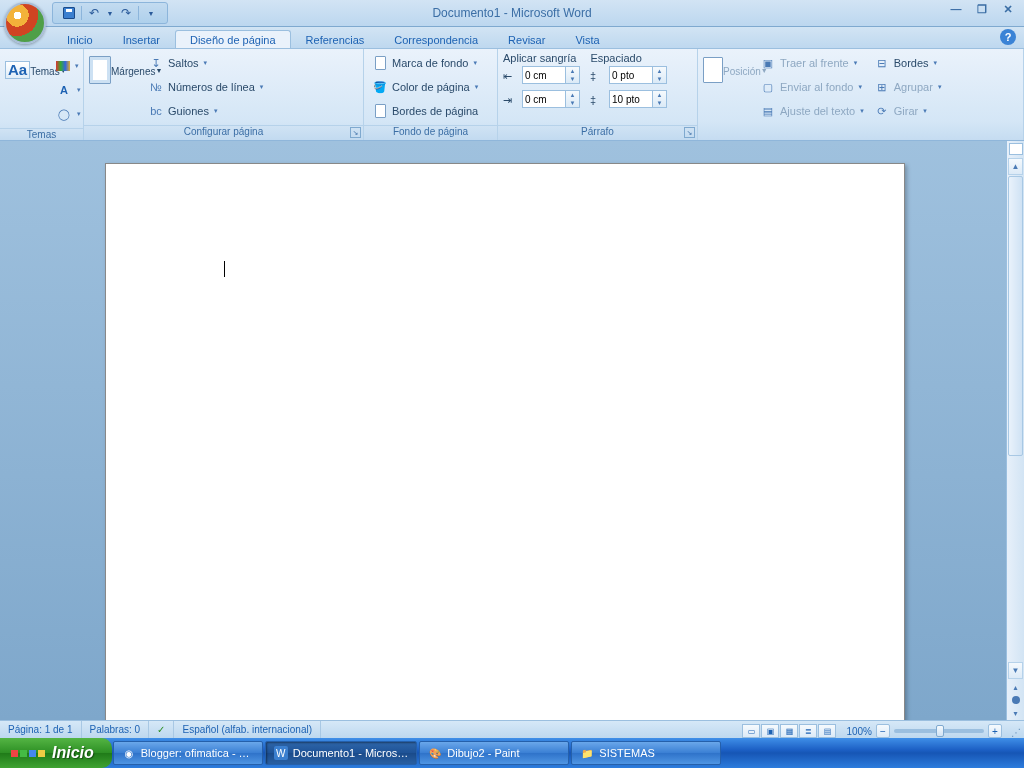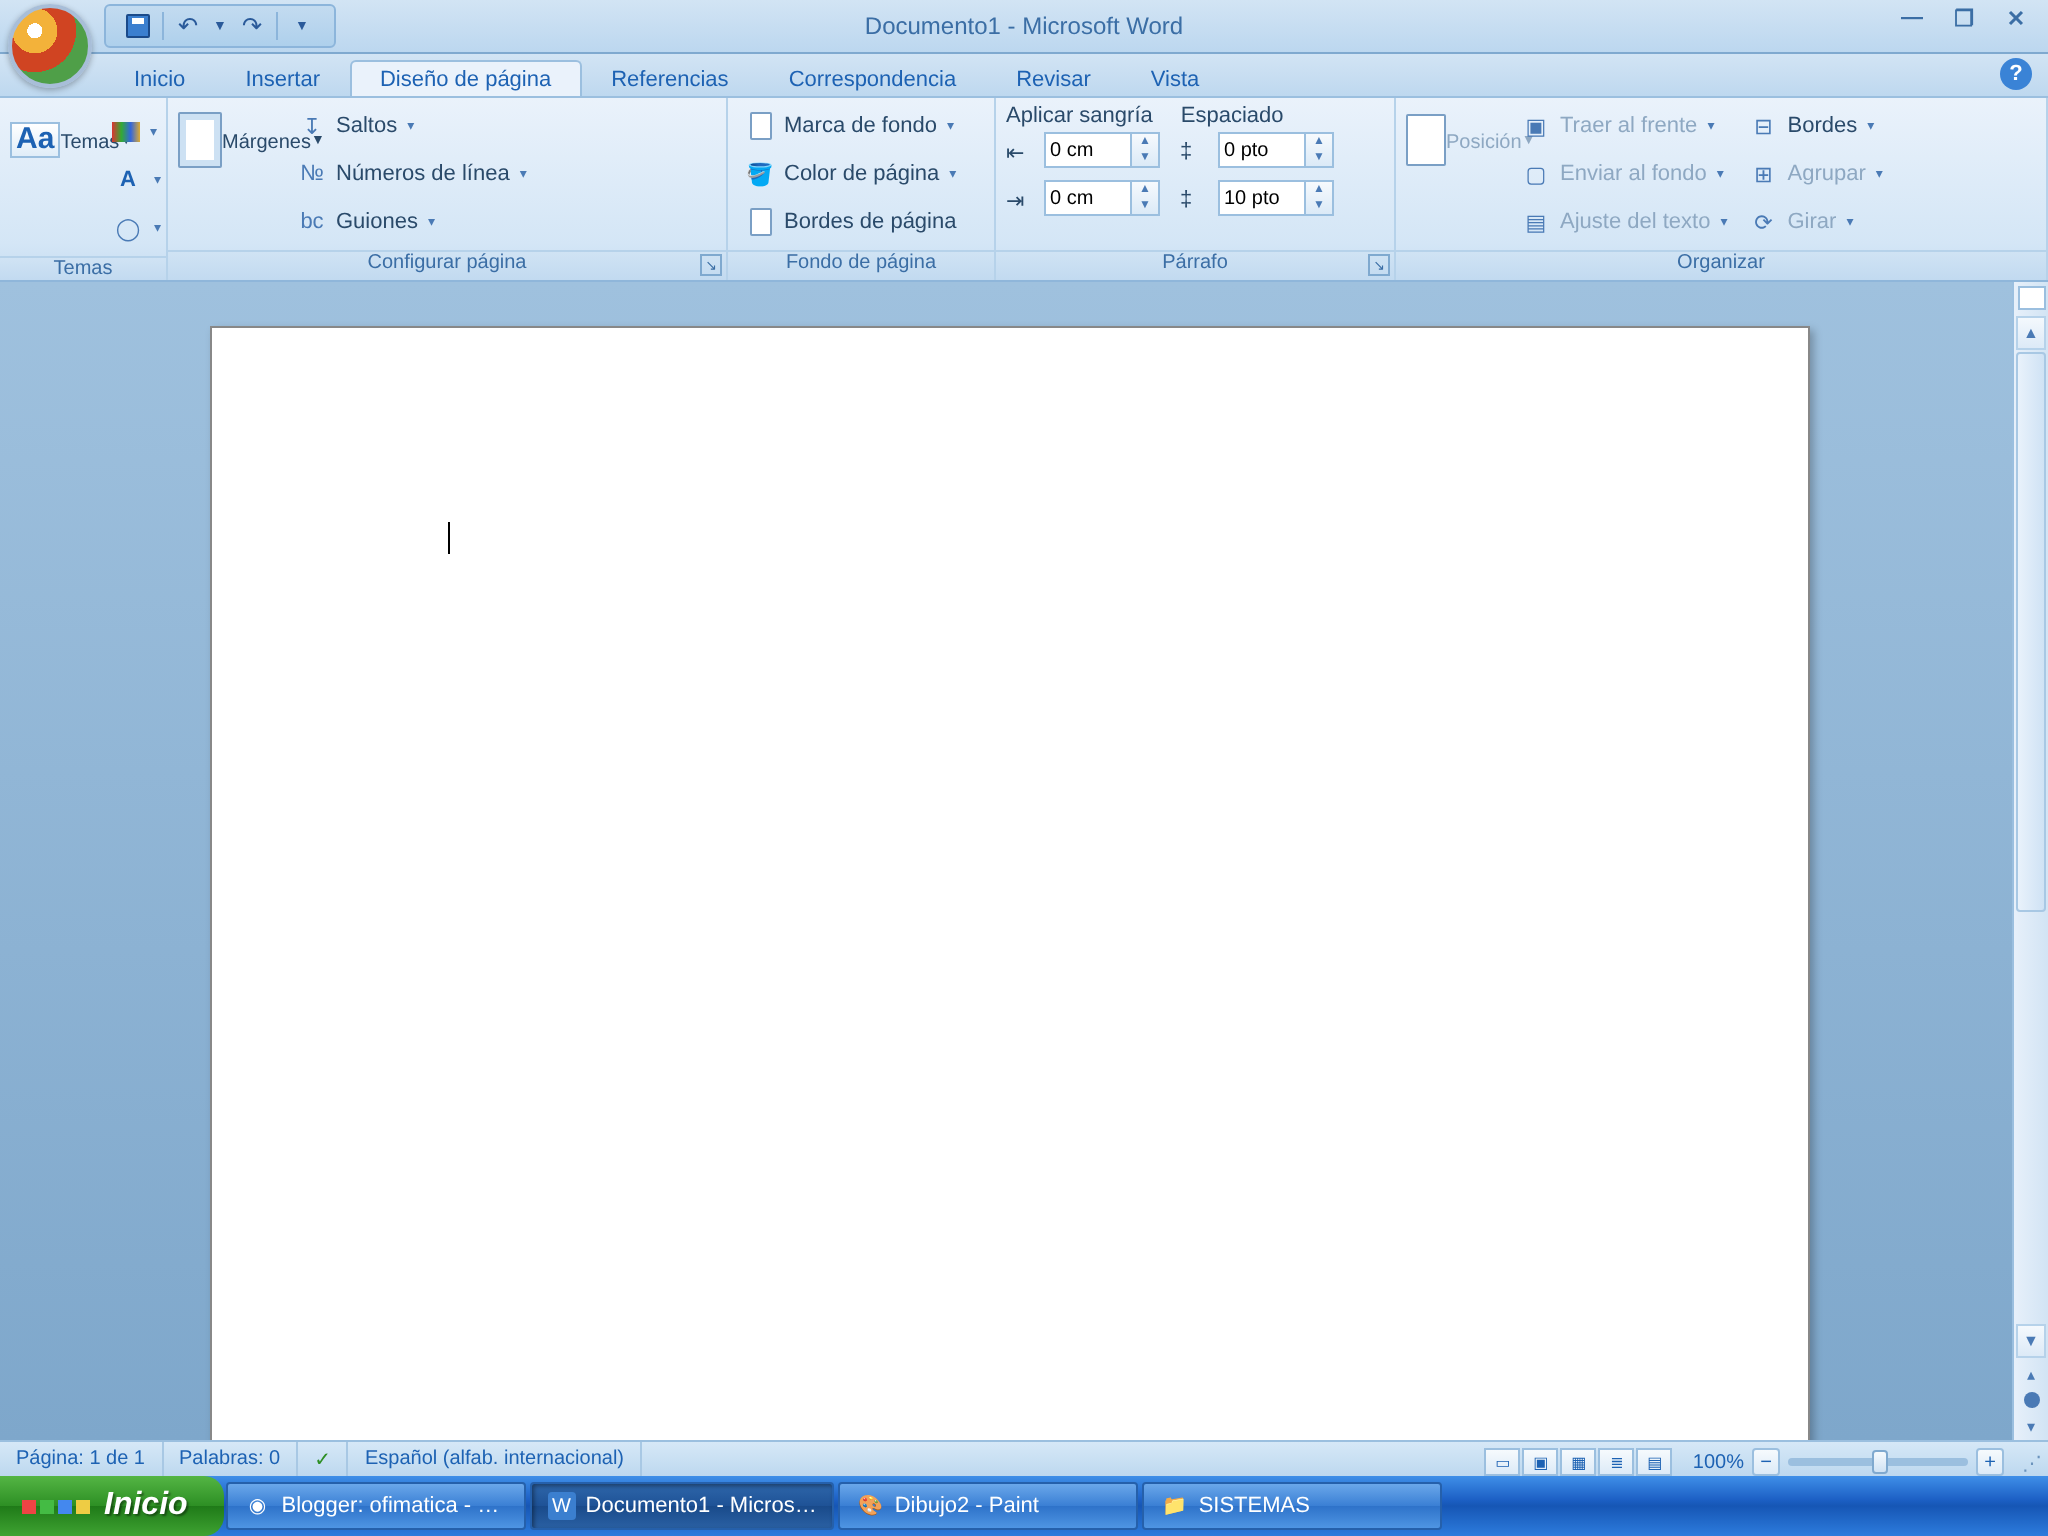--- a/index.html
+++ b/index.html
@@ -304,21 +304,20 @@
             <span>Agrupar</span>
             <span class="dd">▾</span>
           </span>
         <span class="row-btn dis">
             <span class="ricon">⟳</span>
             <span>Girar</span>
             <span class="dd">▾</span>
           </span>
       </div>
     </div>
-    <div class="group-label">Organizar</div>
   </div>
 </div>
 
 <div class="workspace">
   <div class="doc-scroll">
     <div class="page">
       <div class="cursor"></div>
     </div>
   </div>
   <div class="vscroll">

